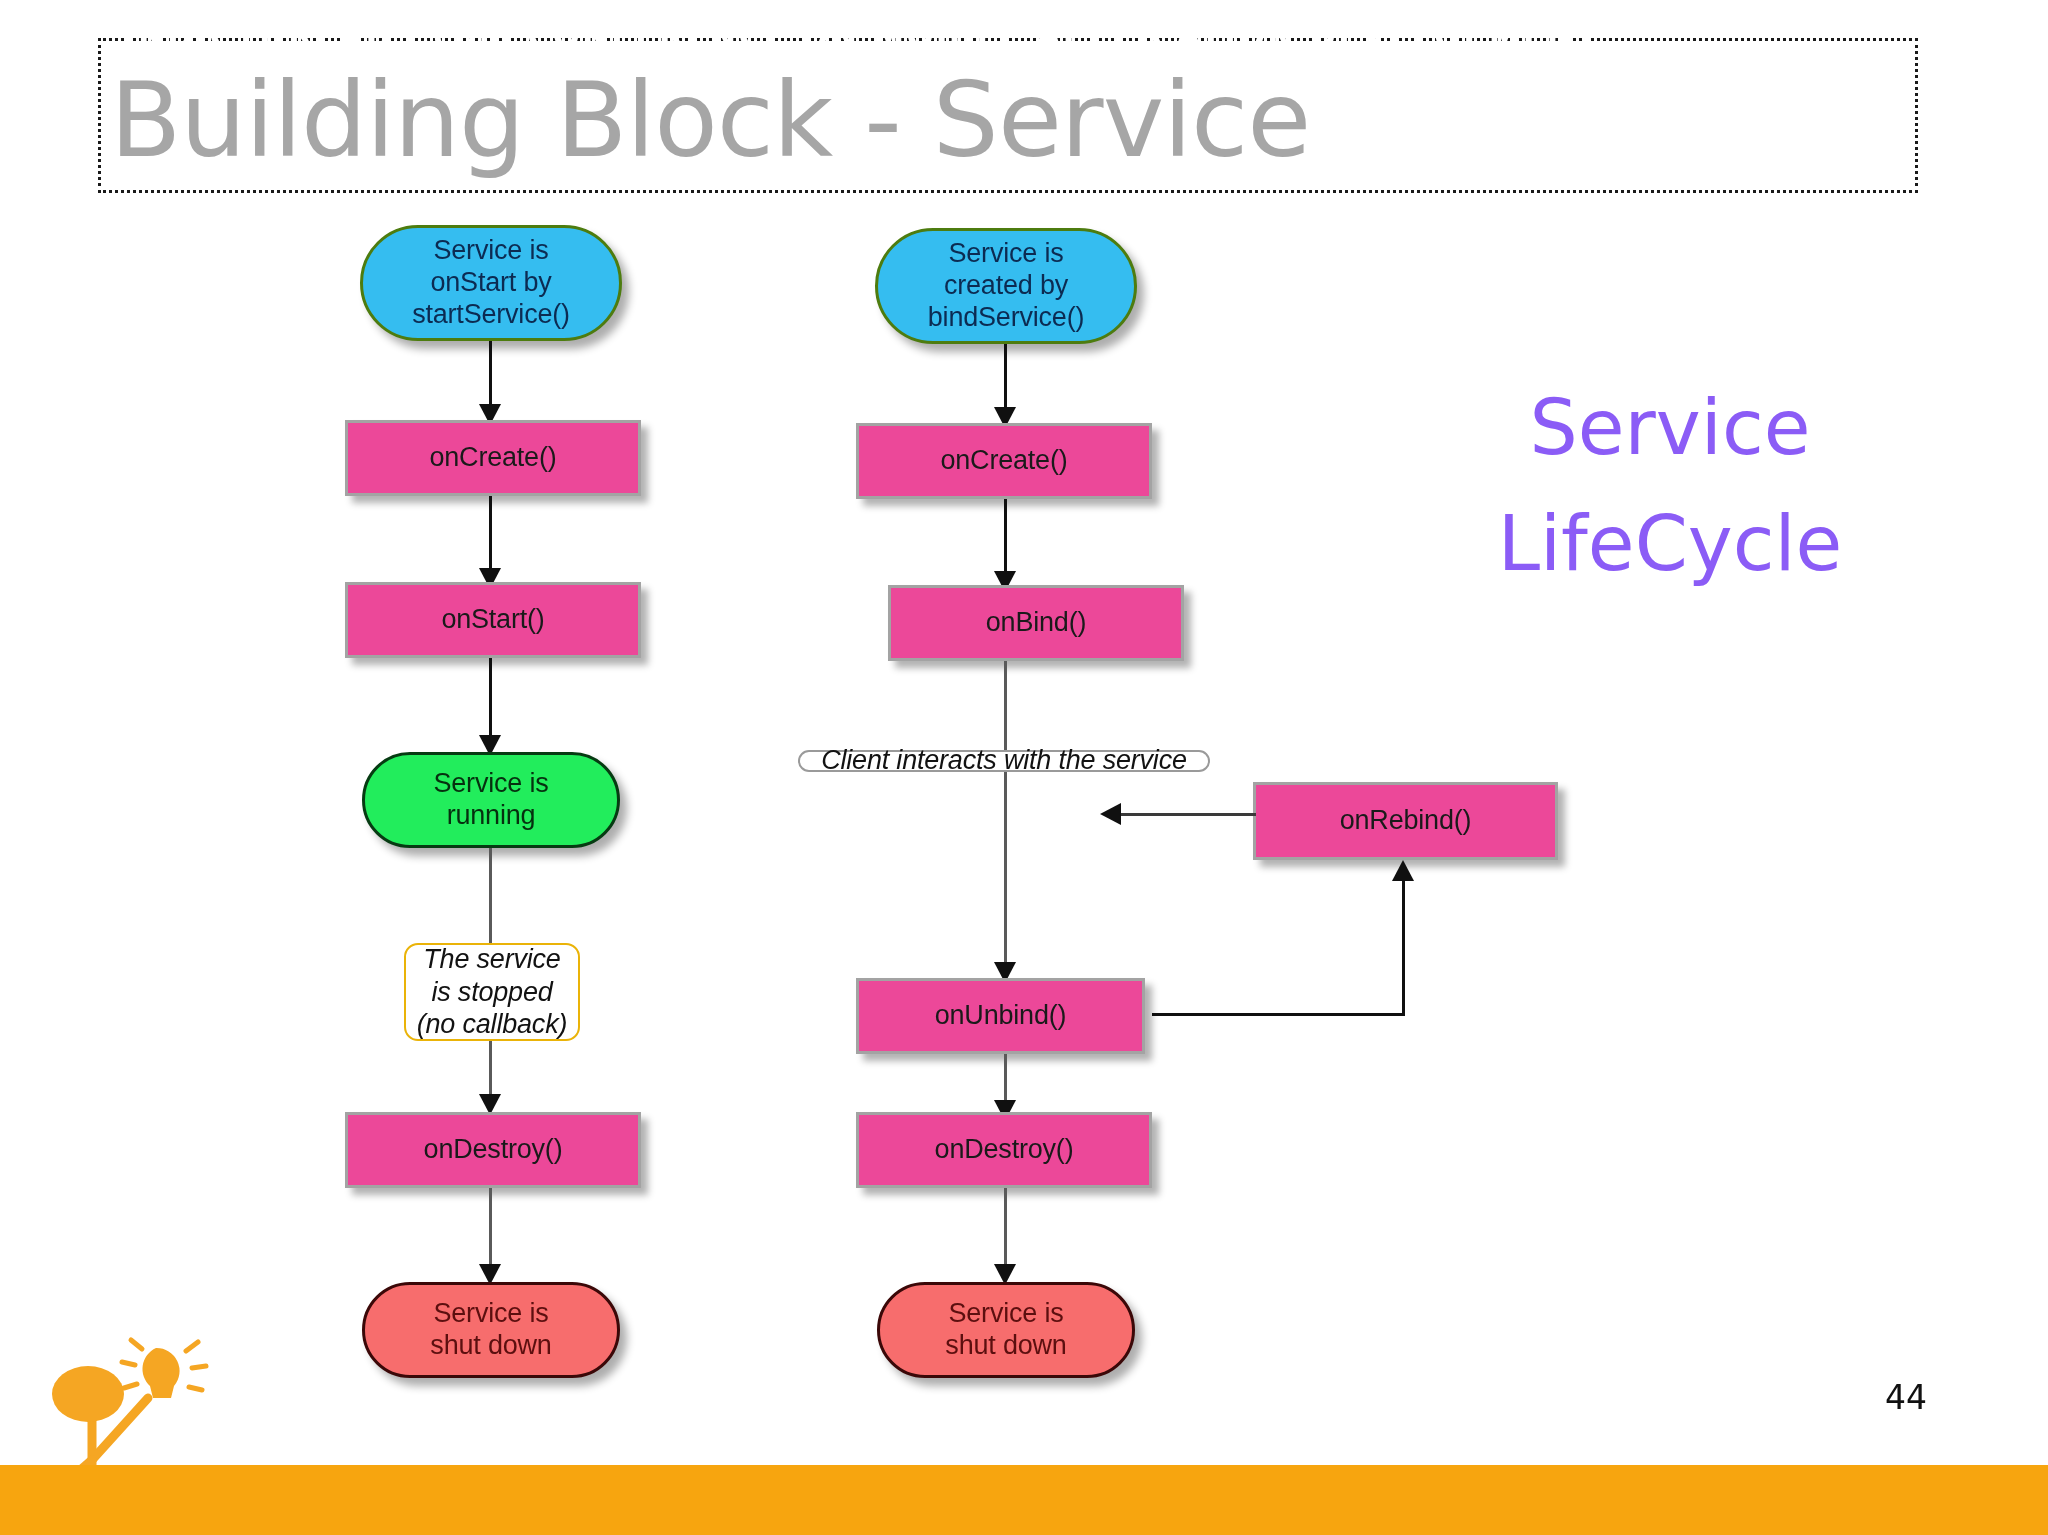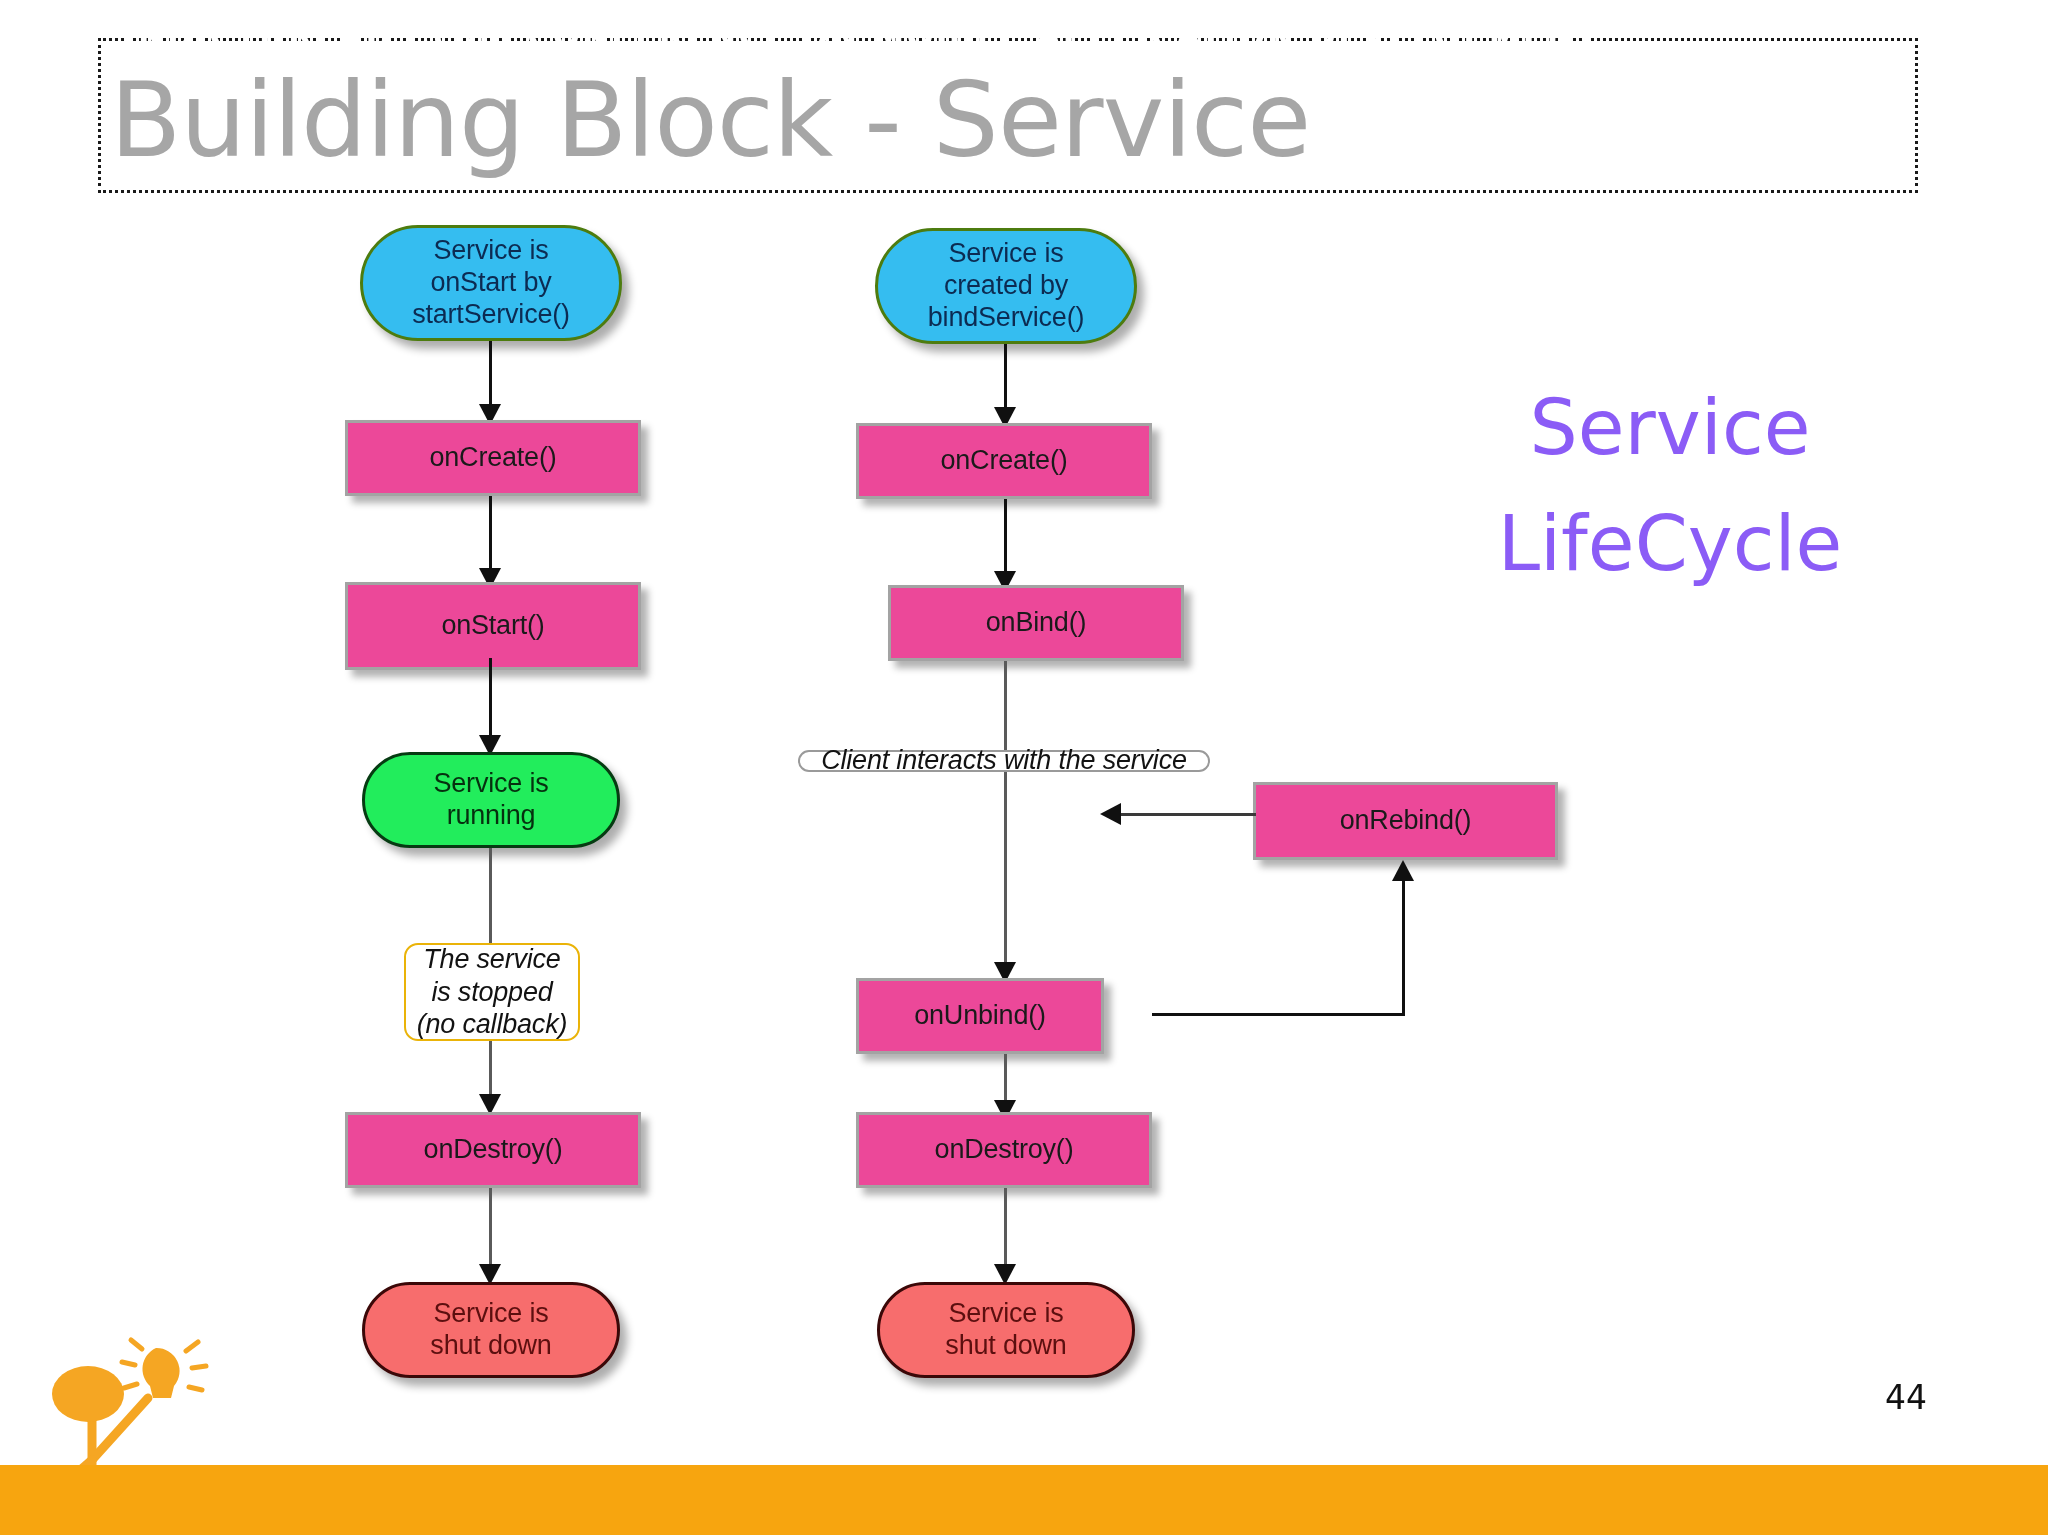--- a/index.html
+++ b/index.html
@@ -208,21 +208,21 @@
   <div class="vline" style="left:489px; top:341px; height:74px;"></div>
   <div class="arrow-down" style="left:479px; top:404px;"></div>
 
   <div class="node rect-node" style="left:345px; top:420px; width:296px; height:76px;">
     <span class="txt">onCreate()</span>
   </div>
 
   <div class="vline" style="left:489px; top:496px; height:83px;"></div>
   <div class="arrow-down" style="left:479px; top:568px;"></div>
 
-  <div class="node rect-node" style="left:345px; top:582px; width:296px; height:88px;">
+  <div class="node rect-node" style="left:345px; top:582px; width:296px; height:76px;">
     <span class="txt">onStart()</span>
   </div>
 
   <div class="vline" style="left:489px; top:658px; height:88px;"></div>
   <div class="arrow-down" style="left:479px; top:735px;"></div>
 
   <div class="node pill-node pill-green" style="left:362px; top:752px; width:258px; height:96px;">
     <div>
       <span class="txt">Service is</span>
       <span class="txt">running</span>
@@ -287,21 +287,21 @@
     <span class="txt">onRebind()</span>
   </div>
 
   <div class="hline" style="left:1118px; top:813px; width:138px; background:#3a3a3a;"></div>
   <div class="arrow-left" style="left:1100px; top:803px;"></div>
 
   <div class="hline" style="left:1152px; top:1013px; width:253px;"></div>
   <div class="vline" style="left:1402px; top:880px; height:136px;"></div>
   <div class="arrow-up" style="left:1392px; top:860px;"></div>
 
-  <div class="node rect-node" style="left:856px; top:978px; width:248px; height:76px;">
+  <div class="node rect-node" style="left:856px; top:978px; width:289px; height:76px;">
     <span class="txt">onUnbind()</span>
   </div>
 
   <div class="vline" style="left:1004px; top:1054px; height:59px; background:#5a5a5a;"></div>
   <div class="arrow-down" style="left:994px; top:1100px;"></div>
 
   <div class="node rect-node" style="left:856px; top:1112px; width:296px; height:76px;">
     <span class="txt">onDestroy()</span>
   </div>
 

